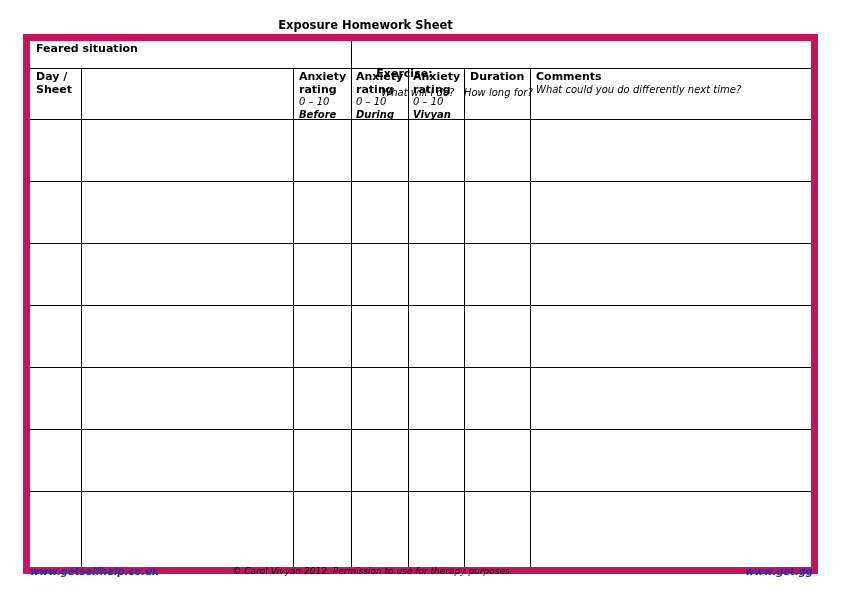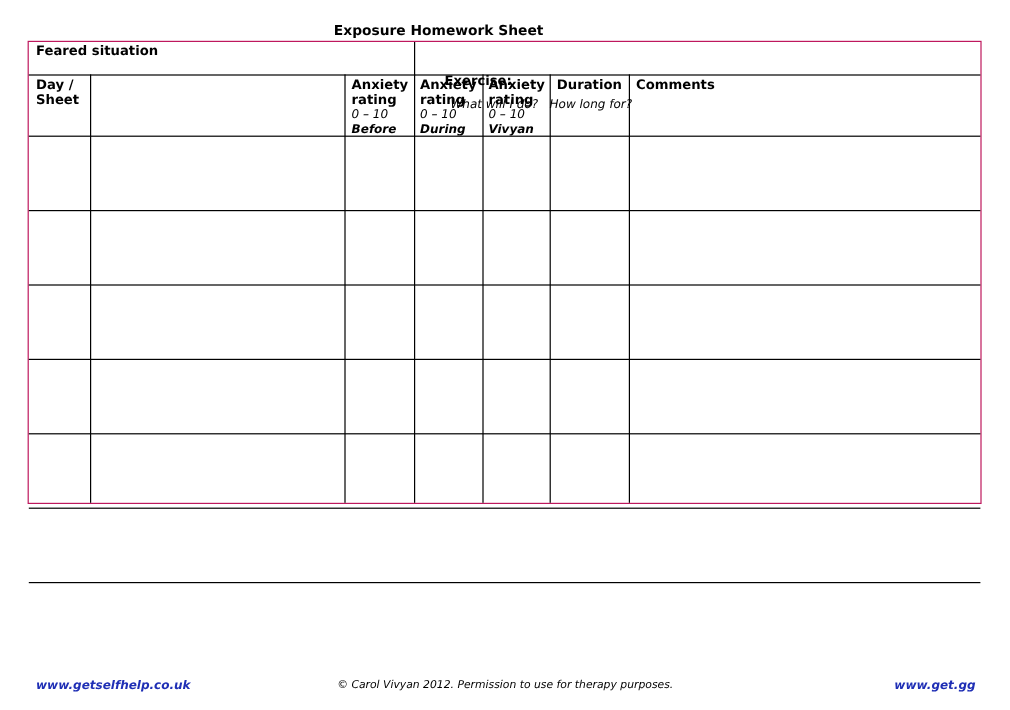--- a/index.html
+++ b/index.html
@@ -1,30 +1,30 @@
 <!DOCTYPE html>
 <html><head>
 <meta charset="utf-8">
 <style>
   html, body { margin:0; padding:0; background:#fff; }
   body { width:842px; height:592px; position:relative; overflow:hidden;
          font-family: "DejaVu Sans", sans-serif; color:#000; }
   .title { position:absolute; top:18px; left:0; width:683px; text-align:center;
            font-weight:bold; font-size:11.5px;margin-left:24px; }
-  .sheet { position:absolute; left:23px; top:34px; width:795px; height:386px;
-           border:1px solid #be185d; box-sizing:border-box; }
+  .sheet { position:absolute; left:23px; top:34px; width:795px; height:540px;
+           border:7px solid #be185d; box-sizing:border-box; }
   .cell { position:absolute; box-sizing:border-box; }
   .vline { position:absolute; width:1px; background:#000; }
   .hline { position:absolute; height:1px; background:#000; left:0; right:0; }
   .b { font-weight:bold; font-size:11px; line-height:12.5px; }
   .i { font-style:italic; font-size:10px; line-height:12.5px; }
   .bi { font-style:italic; font-weight:bold; font-size:10px; line-height:12.5px; }
   .footer { position:absolute; top:566px; font-size:10px; }
   .link { color:#1f2fb5; font-weight:bold; font-style:italic; }
-  .copy { font-style:italic; font-size:9px; left:0; width:842px; text-align:center; }
+  .copy { font-style:italic; font-size:9px; left:0; width:745px; text-align:center; }
 </style>
 </head>
 <body>
 
 <div class="title">Exposure Homework Sheet</div>
 
 <div class="sheet">
 
   <div class="cell b" style="left:6px;top:2px;">Feared situation</div>
   <div class="cell" style="left:326px;top:2px;white-space:pre;">
@@ -54,20 +54,21 @@
   </div>
   <div class="cell" style="left:383px;top:30px;">
     <div class="b">Anxiety</div>
     <div class="b">rating</div>
     <div class="i">0 – 10</div>
     <div class="bi">Vivyan</div>
   </div>
   <div class="cell b" style="left:440px;top:30px;text-align:right;">Duration</div>
   <div class="cell" style="left:506px;top:30px;">
     <div class="b">Comments</div>
+    <div class="i">What could you do differently next time?</div>
   </div>
 
   <div class="vline" style="left:51px;top:27px;bottom:0;"></div>
   <div class="vline" style="left:263px;top:27px;bottom:0;"></div>
   <div class="vline" style="left:321px;top:27px;bottom:0;"></div>
   <div class="vline" style="left:378px;top:27px;bottom:0;"></div>
   <div class="vline" style="left:434px;top:27px;bottom:0;"></div>
   <div class="vline" style="left:500px;top:27px;bottom:0;"></div>
 
   <div class="hline" style="top:78px;"></div>

